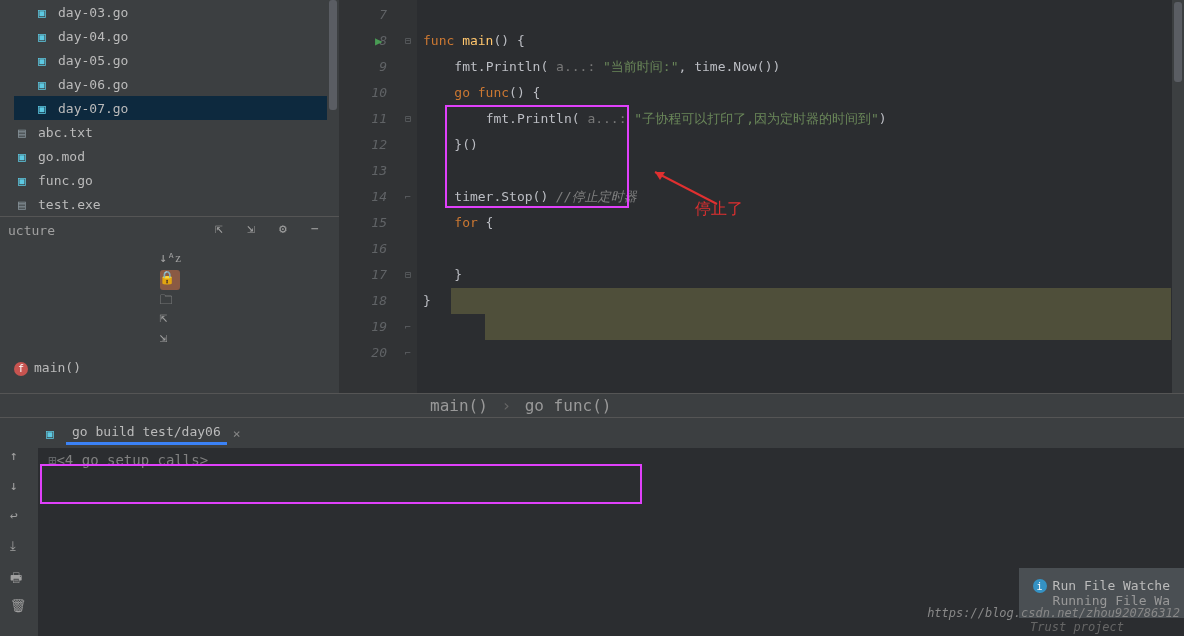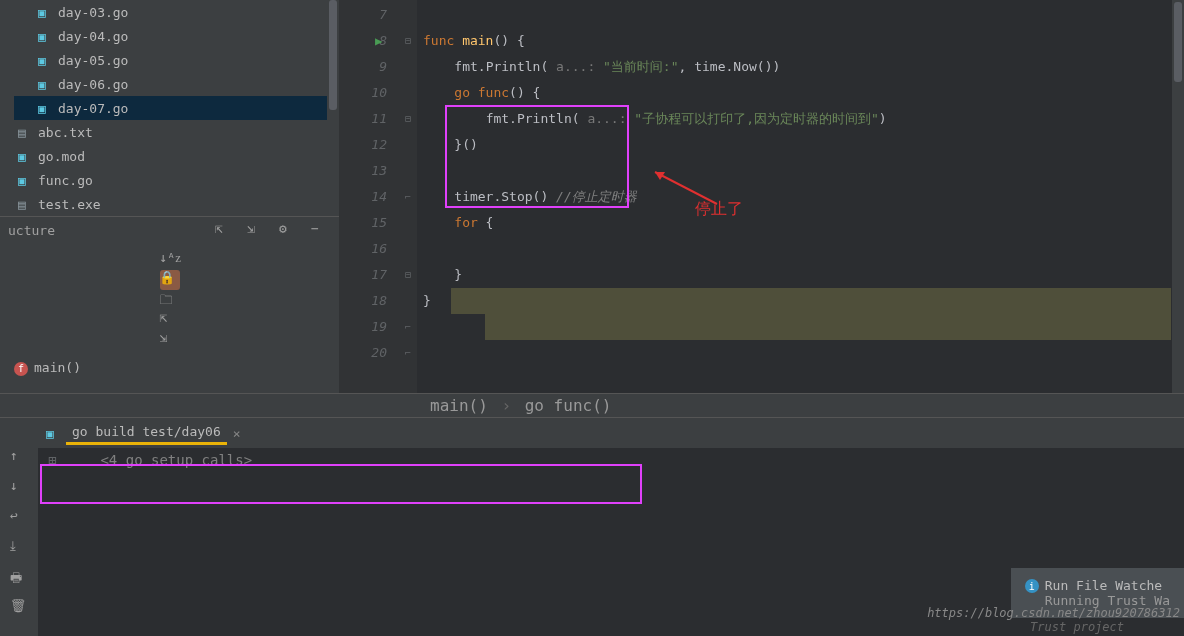--- a/index.html
+++ b/index.html
@@ -190,30 +190,30 @@
 }
 .term-tab {
   height: 30px;
   padding-left: 8px;
   display: flex;
   align-items: center;
   background: #3c3f41;
   color: #bbbbbb;
 }
 .term-tab-txt {
-  border-bottom: 3px solid #eab308;
+  border-bottom: 3px solid #3b82f6;
   padding: 3px 6px;
 }
 .term-close { margin-left: 6px; color: #888; }
 .term-output {
   padding: 4px 10px;
   color: #bbbbbb;
   font-size: 14px;
 }
-.term-setup { color: #808080; margin-left: 44px; }
+.term-setup { color: #808080; }
 .output-box {
   position: absolute;
   border: 2px solid #e040fb;
   pointer-events: none;
 }
 .notif {
   position: absolute;
   right: 0;
   bottom: 18px;
   background: rgba(77,82,87,0.92);
@@ -405,17 +405,17 @@
     </div>
     <div class="term-output">
       <div><span style="color:#606366">⊞</span><span class="term-setup">&lt;4 go setup calls&gt;</span></div>
     </div>
     <div class="output-box" style="left:2px;top:46px;width:602px;height:40px"></div>
   </div>
 </div>
 
 <div class="notif">
   <div><span class="notif-icon">i</span><span class="notif-title">Run File Watche</span></div>
-  <div style="padding-left:20px;color:#999">Running Trust Wa</div>
+  <div style="padding-left:20px;color:#999">Running File Wa</div>
 </div>
 
 <div class="watermark" style="right:60px;color:#666">Trust project</div>
 <div class="watermark" style="right:4px;bottom:16px">https://blog.csdn.net/zhou920786312</div>
 
 </body></html>

